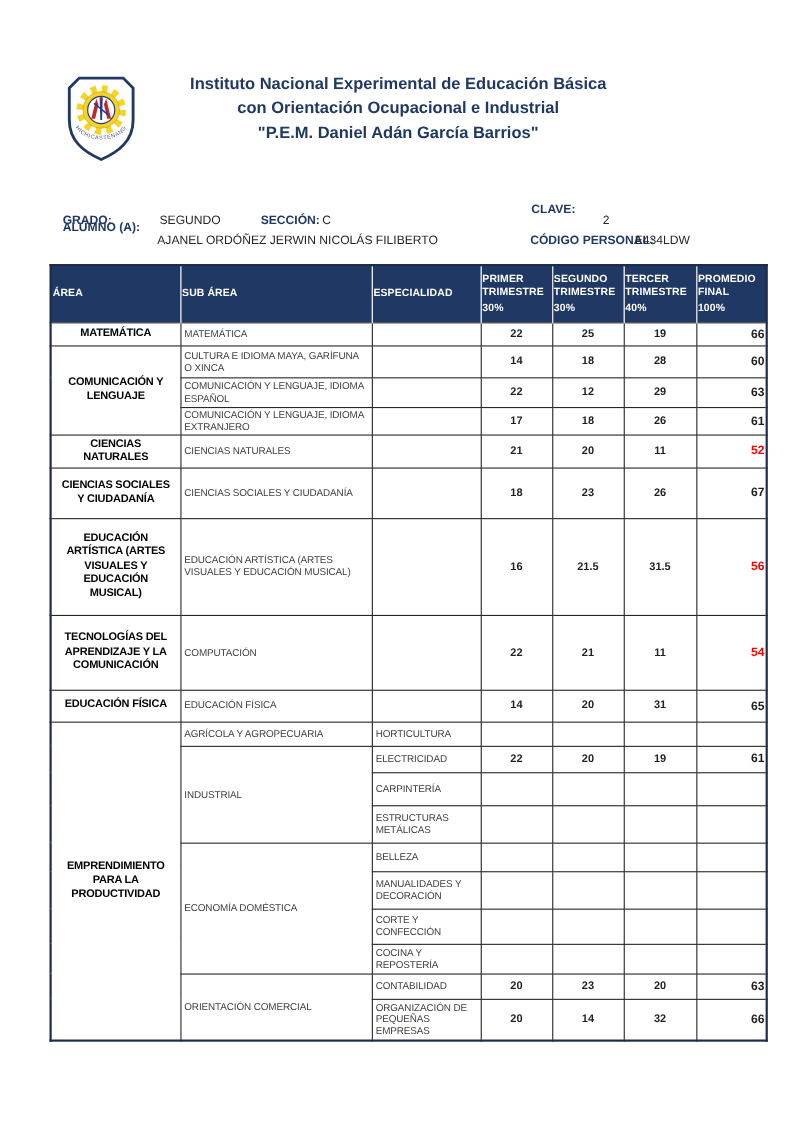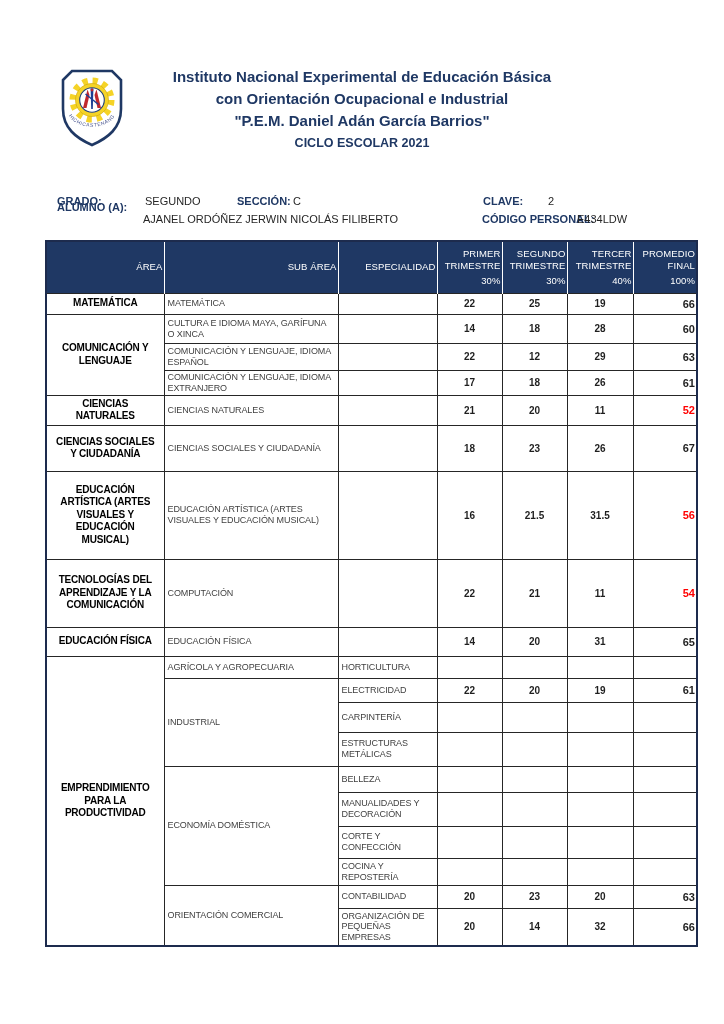--- a/index.html
+++ b/index.html
@@ -20,22 +20,22 @@
   .lab { color:var(--navy); font-weight:bold; }
   .val { color:#262626; }
   
   table.grades {
     position:absolute; left:45px; top:240px; width:651px;
     border-collapse:collapse; table-layout:fixed;
     border:2px solid #1d2b4d;
   }
   .grades thead tr { height:52px; }
   .grades th.hcell {
-    background:var(--navy); color:#fff; font-size:9.5px; font-weight:normal;
-    text-align:right; vertical-align:middle; padding:2px 1px;
+    background:var(--navy); color:#fff; font-size:9.5px; font-weight:bold;
+    text-align:left; vertical-align:middle; padding:2px 1px;
     border-left:1px solid #ffffff; line-height:1.25; letter-spacing:.1px;
   }
   .grades th.hcell:first-child { border-left:none; }
   .hpct { margin-top:3px; }
   .grades tbody th, .grades tbody td {
     border:1px solid var(--grid); vertical-align:middle;
     overflow:hidden; background:#fff;
   }
   .grades tbody th.area {
     font-size:10px; font-weight:bold; color:#000; text-align:center;
@@ -71,29 +71,28 @@
     <path id="crestArc" d="M16,49 C23,66 57,66 64,49" fill="none" stroke="none"></path>
     <text font-size="5" fill="#44518c" letter-spacing="0.6" font-family="Liberation Sans, sans-serif">
       <textPath id="ringText" href="#crestArc" startOffset="50%" text-anchor="middle">CHICHICASTENANGO</textPath>
     </text>
   </svg>
 
   <div class="head-text">
     <div class="inst-line">Instituto Nacional Experimental de Educación Básica</div>
     <div class="inst-line">con Orientación Ocupacional e Industrial</div>
     <div class="inst-line">"P.E.M. Daniel Adán García Barrios"</div>
-    <div class="doc-subtitle">CICLO ESCOLAR 2021</div>
   </div>
 
   <div class="info">
     <span class="lab" style="left:57px;  top:195px;">GRADO:</span>
     <span class="val" style="left:145px; top:195px;">SEGUNDO</span>
     <span class="lab" style="left:237px; top:195px;">SECCIÓN:</span>
     <span class="val" style="left:293px; top:195px;">C</span>
-    <span class="lab" style="left:483px; top:195px;">CLAVE:</span>
+    <span class="lab" style="left:483px; top:185px;">CLAVE:</span>
     <span class="val" style="left:548px; top:195px;">2</span>
     <span class="lab" style="left:57px;  top:201px;text-align:center;">ALUMNO (A):</span>
     <span class="val" style="left:143px; top:213px;">AJANEL ORDÓÑEZ JERWIN NICOLÁS FILIBERTO</span>
     <span class="lab" style="left:482px; top:213px;">CÓDIGO PERSONAL:</span>
     <span class="val" style="left:577px; top:213px;">E434LDW</span>
   </div>
 
   <table class="grades">
     <colgroup>
       <col style="width:118px">

